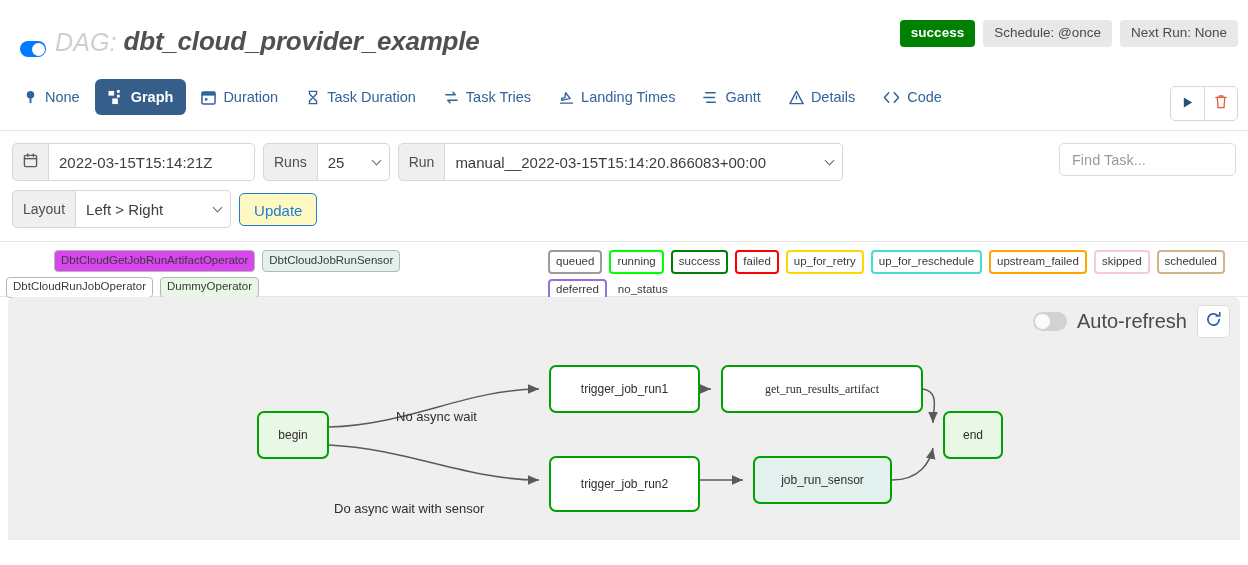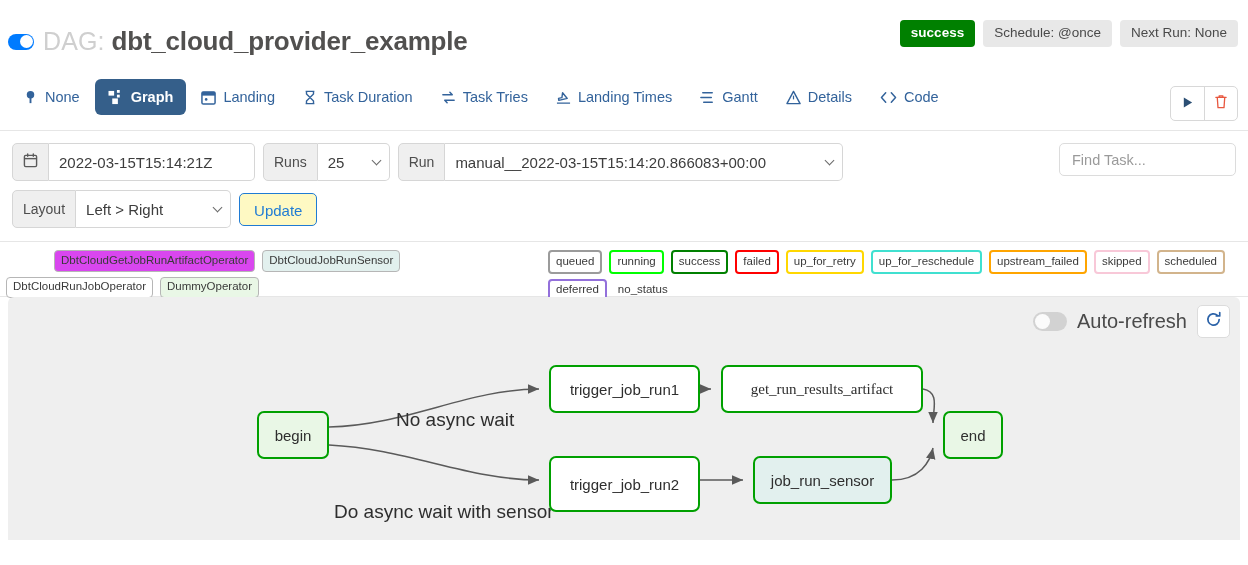--- a/index.html
+++ b/index.html
@@ -13,24 +13,25 @@
   }
 
   
   .header {
     position: relative;
     height: 72px;
     padding: 0 12px;
   }
   .dag-title-row {
     display: flex;
-    align-items: center;
-    position: absolute;
-    left: 8px;
+    align-items: flex-end;
+    position: absolute;
+    left: 20px;
     top: 26px;
+    font-style: italic;
   }
   .toggle-switch {
     width: 26px; height: 16px;
     border-radius: 9px;
     background: #007bff;
     position: relative;
     flex: 0 0 auto;
     margin-right: 9px;
   }
   .toggle-switch::after {
@@ -299,32 +300,32 @@
     inset: 0;
   }
   .node {
     position: absolute;
     border: 2.5px solid #00a000;
     border-radius: 7px;
     background: #ffffff;
     display: flex;
     align-items: center;
     justify-content: center;
-    font-size: 15px;
+    font-size: 12px;
     color: #2e2e2e;
     cursor: pointer;
     z-index: 3;
     font-family: "Liberation Sans", sans-serif;
   }
   .node.dummy   { background: #e9f7e6; }
   .node.sensor  { background: #e2f0ee; }
 
   .edge-label {
     position: absolute;
-    font-size: 19px;
+    font-size: 13px;
     color: #2e2e2e;
     z-index: 2;
     white-space: nowrap;
   }
   svg.edges {
     position: absolute;
     inset: 0;
     width: 100%; height: 100%;
     z-index: 1;
     pointer-events: none;
@@ -372,21 +373,21 @@
     </div>
 
     <div class="tab">
       <span>
         <svg width="15" height="15" viewBox="0 0 16 16">
             <rect x="1" y="2" width="14" height="13" rx="1.5" fill="none" stroke="#33639b" stroke-width="1.6"></rect>
             <rect x="1" y="2" width="14" height="4" fill="#33639b"></rect>
             <circle cx="5.5" cy="10" r="1.4" fill="#33639b"></circle>
           </svg>
       </span>
-      <span>Landing</span>
+      <span>Duration</span>
     </div>
 
     <div class="tab">
       <span>
         <svg width="14" height="15" viewBox="0 0 16 16">
             <path d="M3 1h10M3 15h10M4 1v3l4 4 4-4V1M4 15v-3l4-4 4 4v3" fill="none" stroke="#33639b" stroke-width="1.6" stroke-linejoin="round"></path>
           </svg>
       </span>
       <span>Task Duration</span>
     </div>

